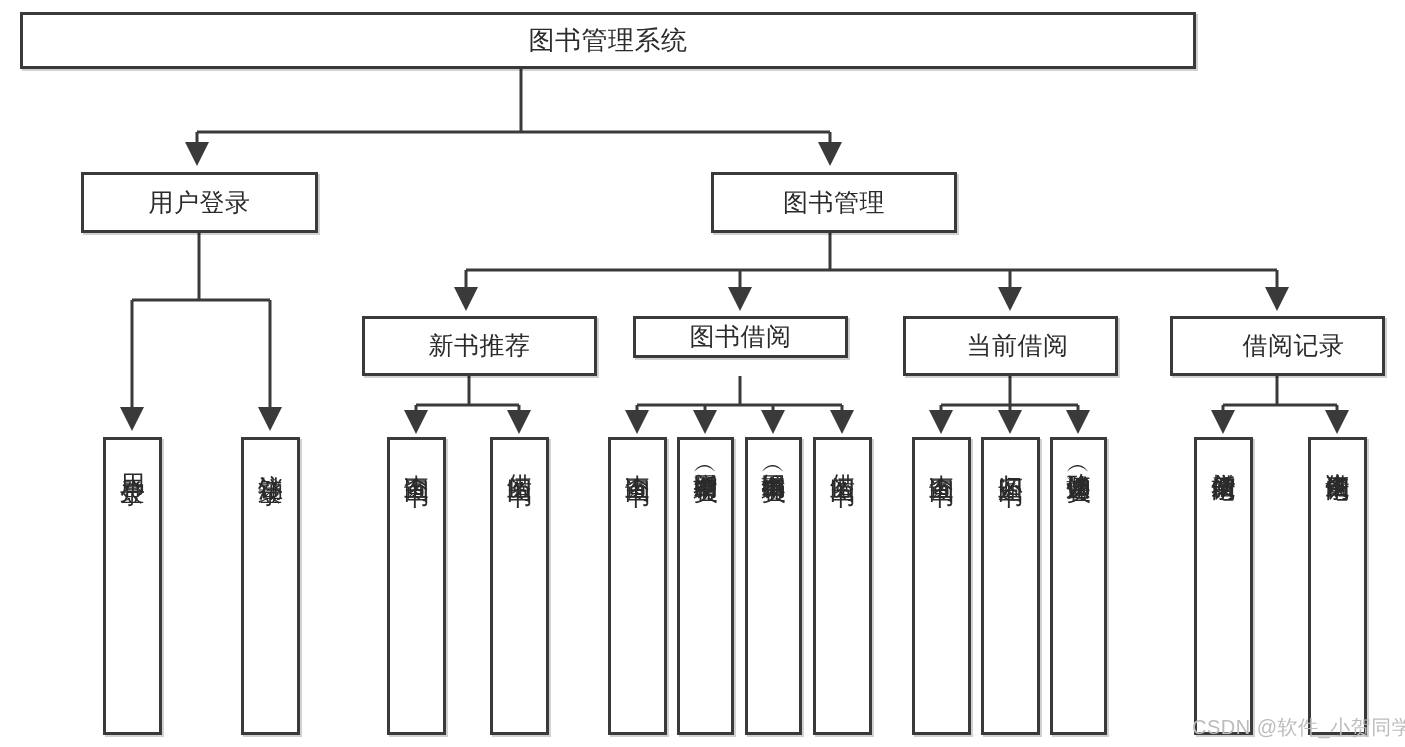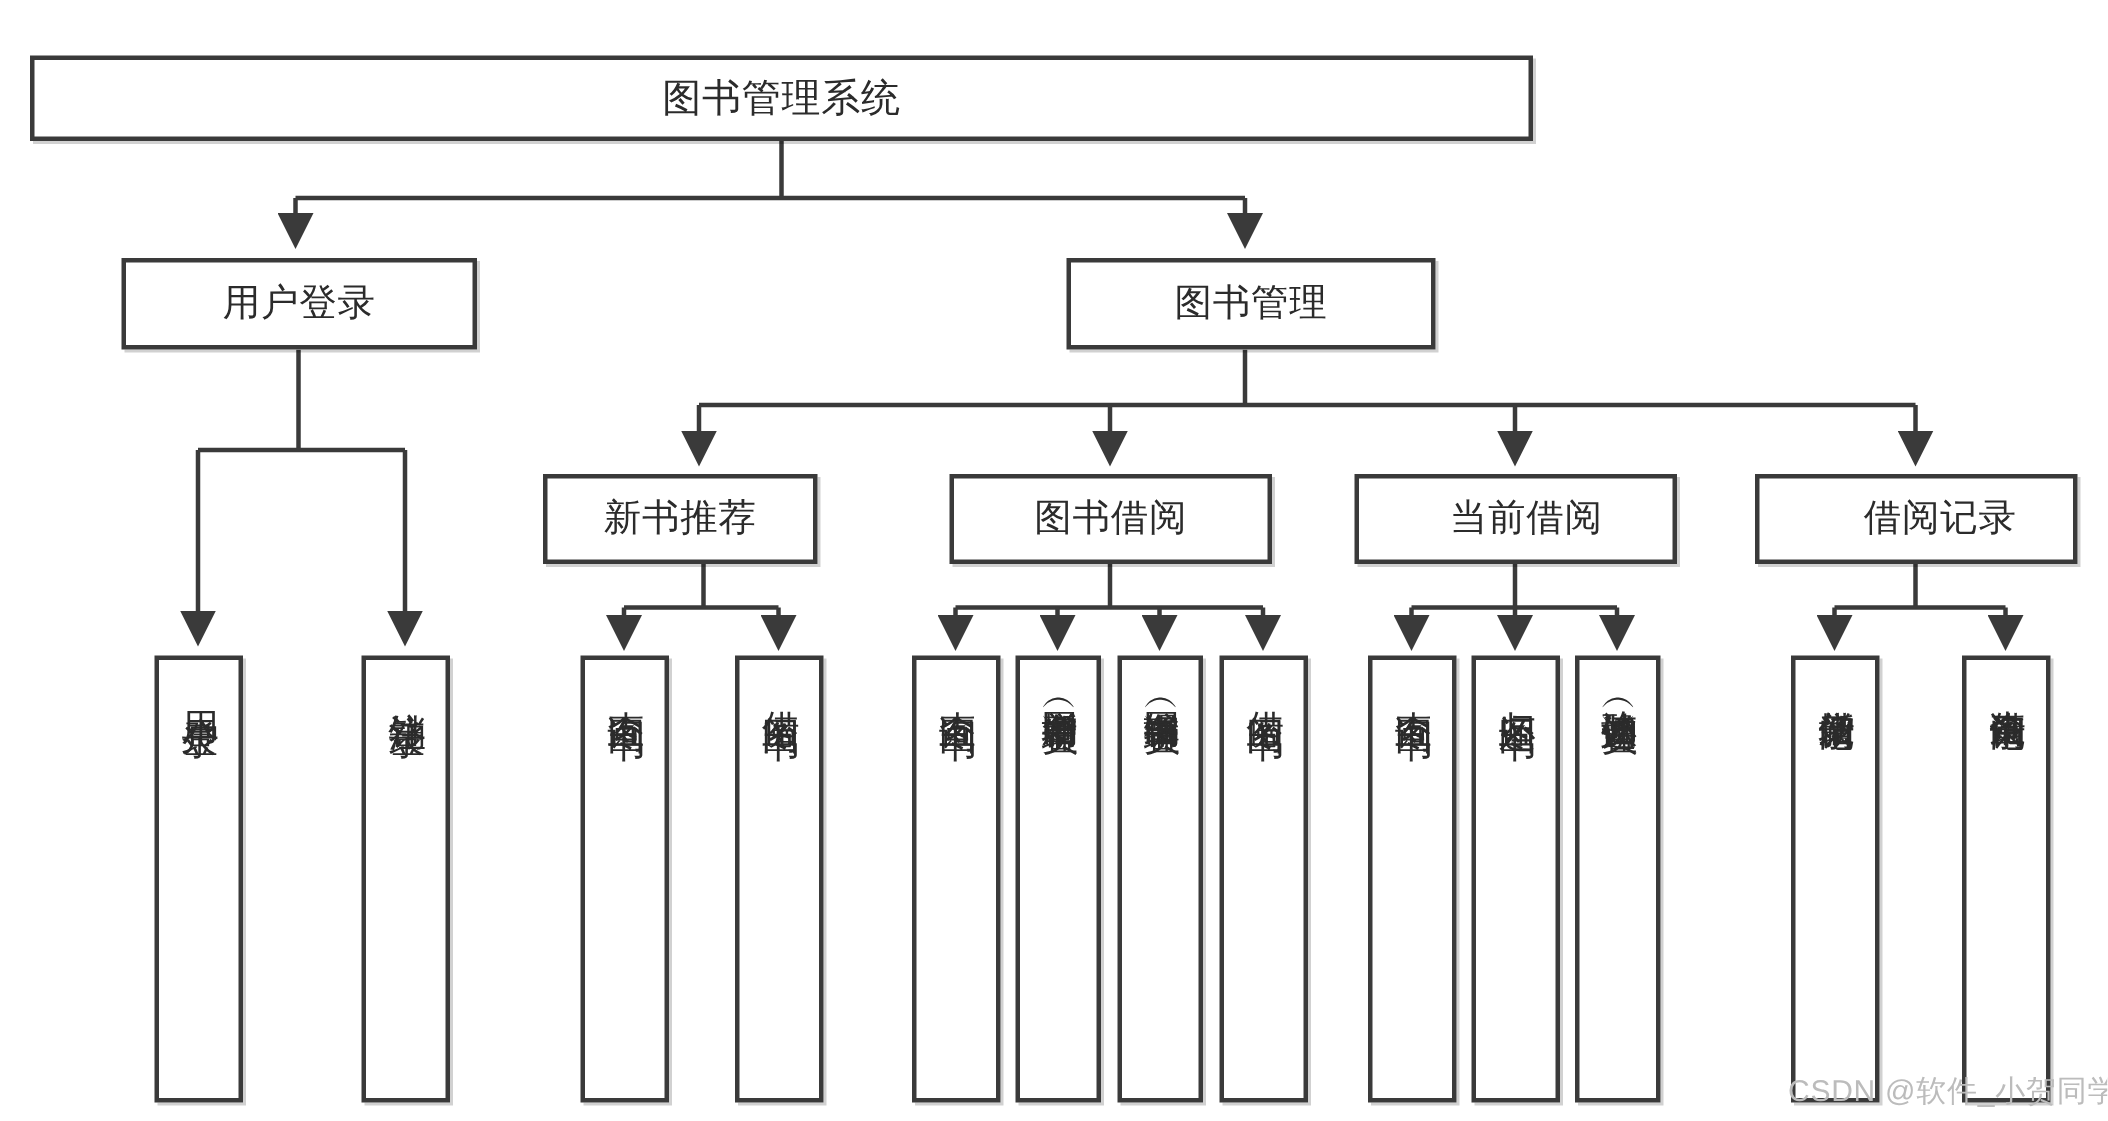--- a/index.html
+++ b/index.html
@@ -123,37 +123,37 @@
       <path d="M 1078 405 L 1078 430" marker-end="url(#arrow)"></path>
 
       <path d="M 1277 376 L 1277 405"></path>
       <path d="M 1223 405 L 1337 405"></path>
       <path d="M 1223 405 L 1223 430" marker-end="url(#arrow)"></path>
       <path d="M 1337 405 L 1337 430" marker-end="url(#arrow)"></path>
 
     </g>
   </svg>
 
-  <div class="node horiz title" style="left:20px; top:12px; width:1002px; height:57px;margin-top:25px;">
+  <div class="node horiz title" style="left:20px; top:12px; width:1176px; height:57px;">
     <span class="lbl">图书管理系统</span>
   </div>
 
   <div class="node horiz" style="left:81px; top:172px; width:237px; height:61px;">
     <span class="lbl">用户登录</span>
   </div>
 
   <div class="node horiz" style="left:711px; top:172px; width:246px; height:61px;">
     <span class="lbl">图书管理</span>
   </div>
 
-  <div class="node horiz" style="left:362px; top:316px; width:183px; height:60px;">
+  <div class="node horiz" style="left:362px; top:316px; width:235px; height:60px;">
     <span class="lbl">新书推荐</span>
   </div>
 
-  <div class="node horiz" style="left:633px; top:316px; width:215px; height:60px;">
+  <div class="node horiz" style="left:633px; top:316px; width:215px; height:42px;">
     <span class="lbl">图书借阅</span>
   </div>
 
   <div class="node horiz" style="left:903px; top:316px; width:215px; height:60px;padding-left:14px;">
     <span class="lbl">当前借阅</span>
   </div>
 
   <div class="node horiz" style="left:1170px; top:316px; width:215px; height:60px;padding-left:32px;">
     <span class="lbl">借阅记录</span>
   </div>

